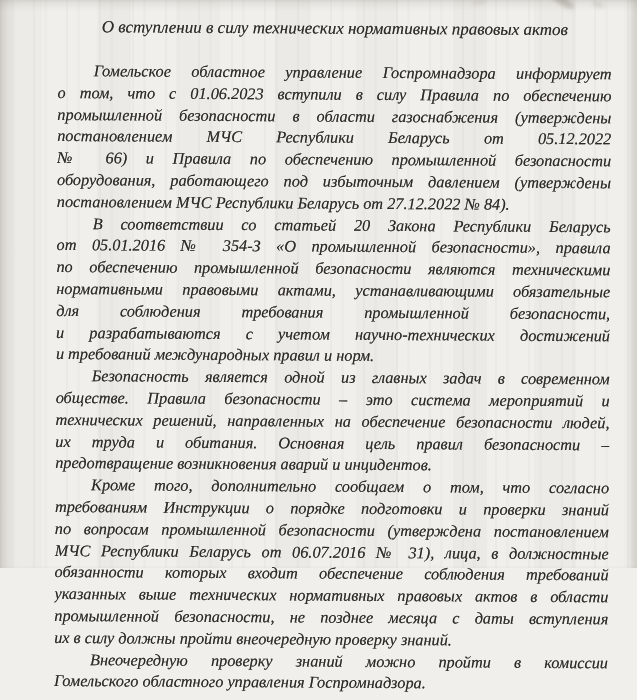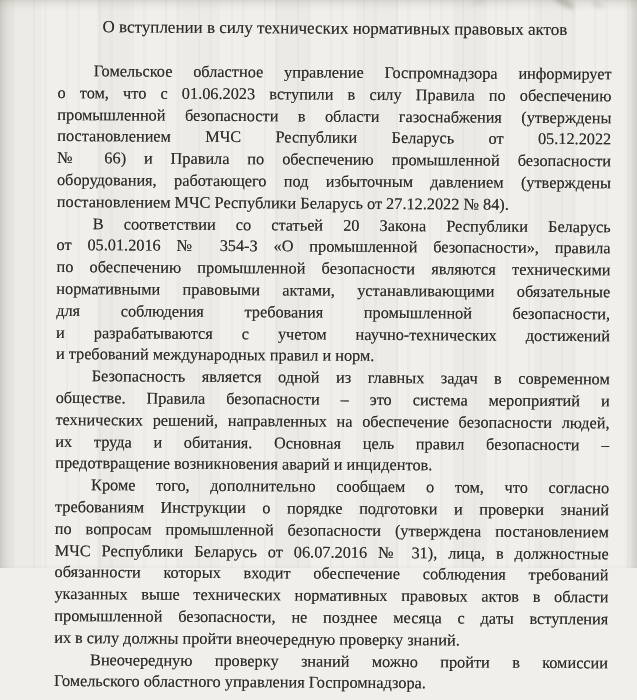--- a/index.html
+++ b/index.html
@@ -13,20 +13,21 @@
     font-family: "Liberation Serif", serif;
   }
   .page {
     position: relative;
     width: 637px; height: 568px;
     background: var(--bg);
     box-shadow:
       inset 14px 0 12px -8px rgba(60,55,45,0.18),
       inset -12px 0 10px -7px rgba(60,55,45,0.16),
       inset 0 10px 10px -7px rgba(60,55,45,0.14);
+    font-style: italic;
   }
   
   .page::before {
     content: ""; position: absolute; inset: 0; pointer-events: none;
     background:
       repeating-linear-gradient(90deg,
         rgba(130,125,112,0.05) 0 2px, rgba(0,0,0,0) 2px 11px,
         rgba(130,125,112,0.035) 11px 14px, rgba(0,0,0,0) 14px 33px),
       repeating-linear-gradient(90deg,
         rgba(140,135,122,0.04) 0 42px, rgba(0,0,0,0) 42px 97px,

